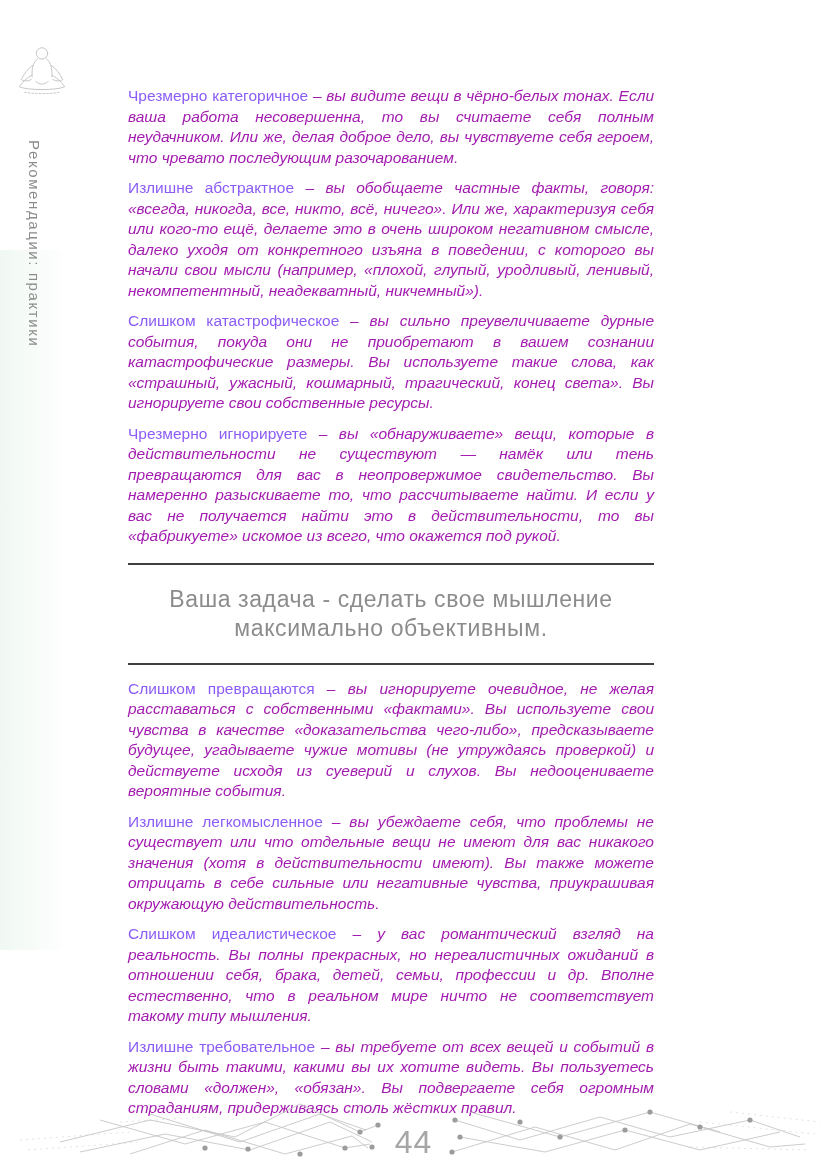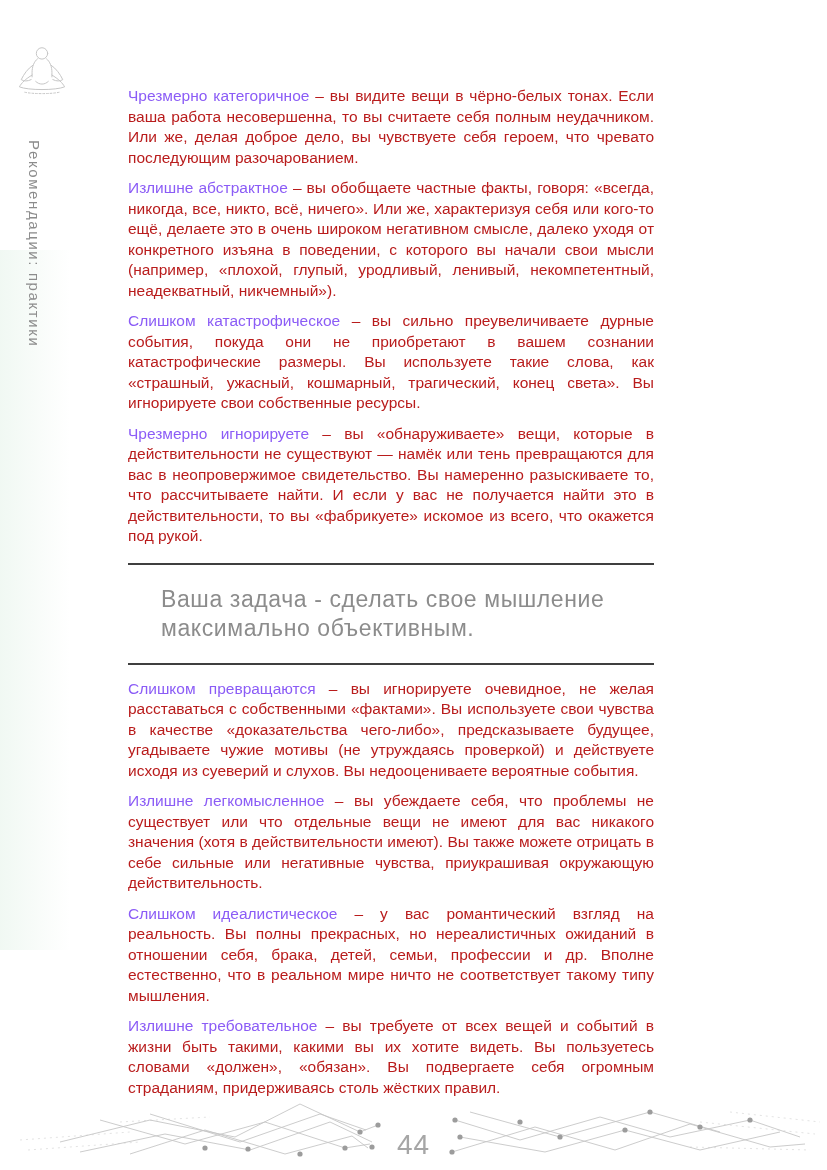--- a/index.html
+++ b/index.html
@@ -43,51 +43,51 @@
     position: absolute;
     left: 128px; top: 86px;
     width: 526px;
     color: #212121;
     font-size: 15.5px;
     line-height: 20.5px;
     text-align: justify;
   }
   .content p { margin-bottom: 10px; }
   .term { color: #8b5cf6; }
-  .body-text { color: #b91c1c; }
+  .body-text { color: #a21caf; font-style: italic; }
 
   
   .quote-block { margin: 16px 0 14px 0; }
   .rule {
     height: 2px;
     background: #3f3f3f;
     border: none;
   }
   .quote-text {
     max-width: 460px;
     margin: 20px auto 20px auto;
-    text-align: left;
+    text-align: center;
     font-size: 23px;
     line-height: 29px;
     letter-spacing: 0.6px;
     color: #8c8c8c;
   }
 
   
   .footer-decoration {
     position: absolute;
     left: 0; bottom: 0;
     width: 827px; height: 78px;
   }
   .page-number {
     position: absolute;
     left: 0; right: 0;
     bottom: 9px;
     text-align: center;
-    font-size: 28px;
+    font-size: 32px;
     letter-spacing: 1px;
     color: #a6a6a6;
   }
 </style>
 </head>
 <body>
 
 <div class="page">
 
   <div class="edge-tint"></div>

